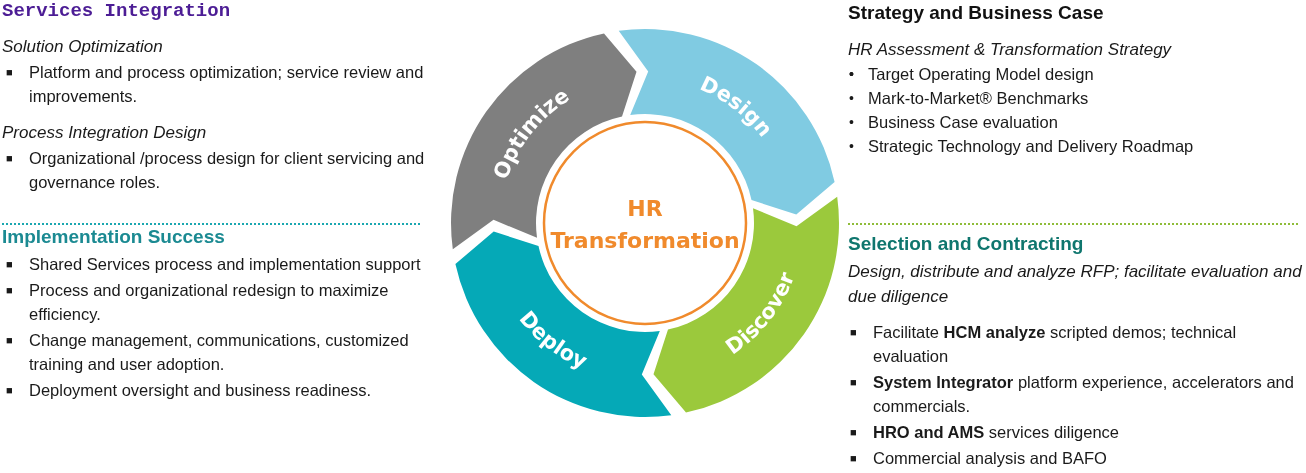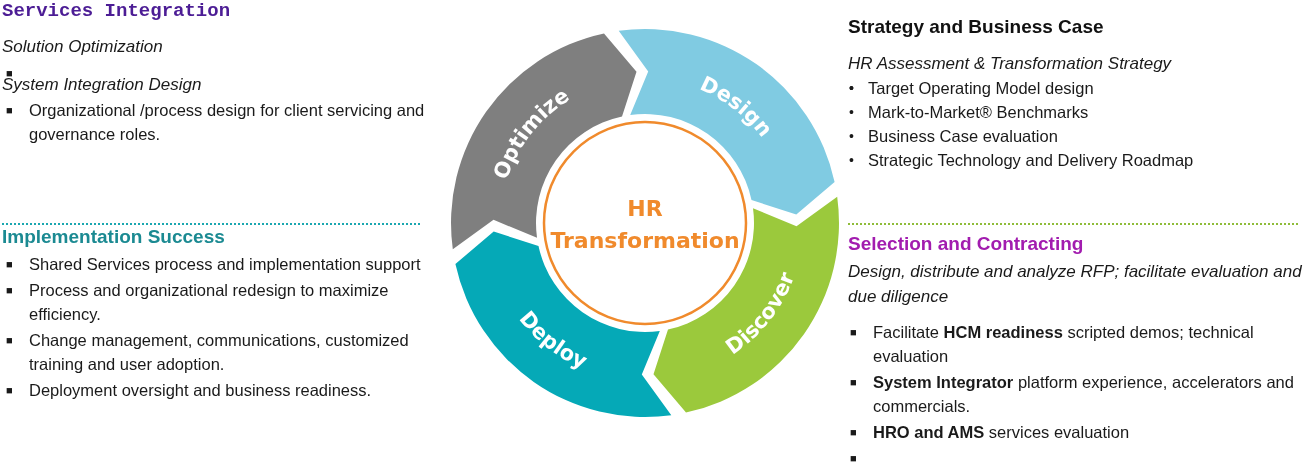--- a/index.html
+++ b/index.html
@@ -12,47 +12,47 @@
   li { position: relative; padding-left: 27px; }
   li .bullet { position: absolute; left: 4px; top: 0; font-size: 11px; }
   li .bullet.round { font-size: 14px; left: 6px; }
   .tl { left: 2px; top: 0px; width: 450px; }
   .tl .heading { color: #4c1d95; font-family: Liberation Mono, monospace; }
   .tl .subhead { margin-top: 12px; }
   .tl li { margin-bottom: 1px; }
   .bl { left: 2px; top: 226px; width: 450px; }
   .bl .heading { color: #1b8a92; margin-bottom: 4px; }
   .bl li { margin-bottom: 2px; }
-  .tr { left: 848px; top: 16px; width: 458px; }
+  .tr { left: 848px; top: 2px; width: 458px; }
   .tr .heading { color: #111111; }
   .tr .subhead { margin-top: 14px; line-height: 24px; }
   .tr li { line-height: 24px; padding-left: 20px; }
   .tr li .bullet { left: 1px; }
   .br { left: 848px; top: 233px; width: 458px; }
-  .br .heading { color: #a21caf; margin-bottom: 4px; }
+  .br .heading { color: #0f766e; margin-bottom: 4px; }
   .br .subhead { line-height: 25px; margin-bottom: 11px; }
   .br li { padding-left: 25px; margin-bottom: 2px; }
   .br li .bullet { left: 2px; }
   .divider { position: absolute; height: 0; border-top: 2px dotted; }
   .divider.teal { left: 2px; top: 223px; width: 418px; border-color: #1ba7b0; }
   .divider.green { left: 848px; top: 223px; width: 450px; border-color: #8fbc3a; }
   svg.cycle { position: absolute; left: 0; top: 0; }
   .seg-label { font-family: "DejaVu Sans", sans-serif; font-weight: bold; font-size: 21px; fill: #ffffff; }
   .center-text { font-family: "DejaVu Sans", sans-serif; font-weight: bold; fill: #f08a2c; }
 </style>
 </head>
 <body>
 
 <div class="panel tl">
   <div class="heading">Services Integration</div>
   <div class="subhead">Solution Optimization</div>
   <ul>
-    <li><span class="bullet">■</span></li>
+    <li><span class="bullet">■</span><span>Platform and process optimization; service review and improvements.</span></li>
   </ul>
-  <div class="subhead">System Integration Design</div>
+  <div class="subhead">Process Integration Design</div>
   <ul>
     <li><span class="bullet">■</span><span>Organizational /process design for client servicing and governance roles.</span></li>
   </ul>
 </div>
 
 <div class="divider teal"></div>
 
 <div class="panel bl">
   <div class="heading">Implementation Success</div>
   <ul>
@@ -74,24 +74,24 @@
     <li><span class="bullet round">•</span><span>Strategic Technology and Delivery Roadmap</span></li>
   </ul>
 </div>
 
 <div class="divider green"></div>
 
 <div class="panel br">
   <div class="heading">Selection and Contracting</div>
   <div class="subhead">Design, distribute and analyze RFP; facilitate evaluation and due diligence</div>
   <ul>
-    <li><span class="bullet">■</span><span>Facilitate </span><b>HCM readiness</b><span> scripted demos; technical evaluation</span></li>
+    <li><span class="bullet">■</span><span>Facilitate </span><b>HCM analyze</b><span> scripted demos; technical evaluation</span></li>
     <li><span class="bullet">■</span><b>System Integrator</b><span> platform experience, accelerators and commercials.</span></li>
-    <li><span class="bullet">■</span><b>HRO and AMS</b><span> services evaluation</span></li>
-    <li><span class="bullet">■</span></li>
+    <li><span class="bullet">■</span><b>HRO and AMS</b><span> services diligence</span></li>
+    <li><span class="bullet">■</span><span>Commercial analysis and BAFO</span></li>
   </ul>
 </div>
 
 <svg class="cycle" width="1306" height="473" viewBox="0 0 1306 473">
   <defs>
     <path id="arc-optimize" d="M 501.3 207.9 A 144.5 144.5 0 0 1 595.6 87.2"></path>
     <path id="arc-design" d="M 660.1 79.3 A 144.5 144.5 0 0 1 780.8 173.6"></path>
     <path id="arc-discover" d="M 699.2 371.9 A 158.5 158.5 0 0 0 802.6 239.6"></path>
     <path id="arc-deploy" d="M 496.1 277.2 A 158.5 158.5 0 0 0 628.4 380.6"></path>
   </defs>

